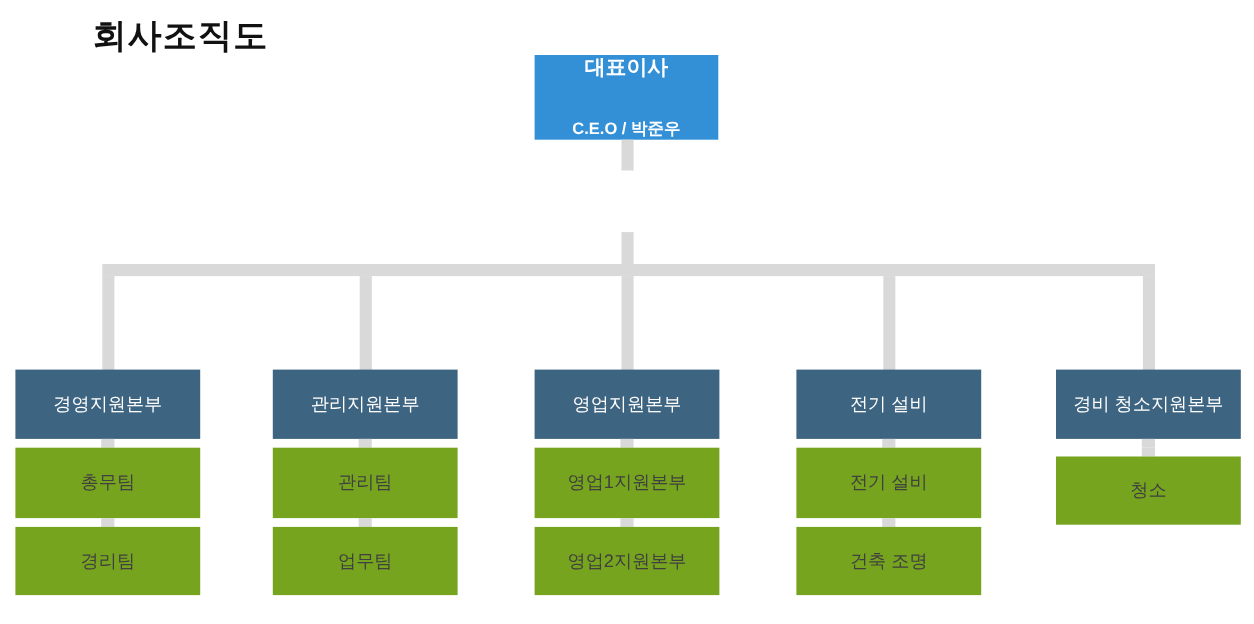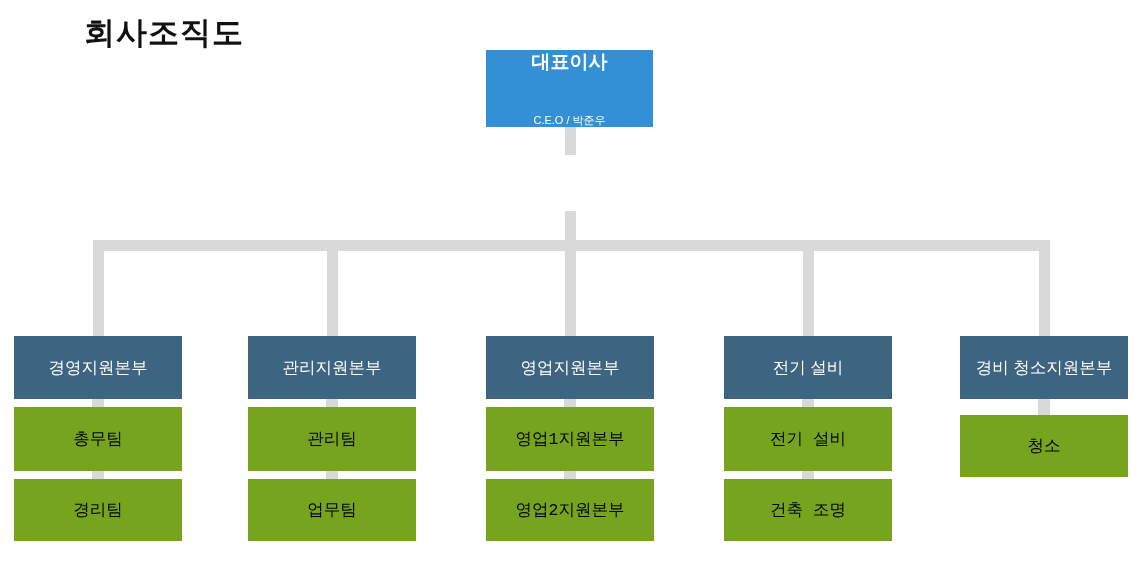--- a/index.html
+++ b/index.html
@@ -38,22 +38,22 @@
     left: 486px; top: 50px;
     width: 167px; height: 77px;
     background: #3390d6;
   }
   .ceo-title {
     font-size: 19px;
     font-weight: 700;
     line-height: 1.25;
   }
   .ceo-subtitle {
-    font-size: 11px;
-    font-weight: 400;
+    font-size: 15px;
+    font-weight: 700;
     line-height: 1.3;
   }
   .gm-box {
     left: 486px; top: 155px;
     width: 167px; height: 56px;
     background: #33afd6;
   }
   .gm-label {
     font-size: 14.5px;
     font-weight: 700;
@@ -97,24 +97,23 @@
     font-size: 16.5px;
     font-weight: 400;
   }
   .team-box {
     width: 100%;
     height: 64px;
     background: #76a41e;
     display: flex;
     align-items: center;
     justify-content: center;
-    color: #000000;
+    color: #404040;
     font-size: 16.5px;
     font-weight: 400;
-    font-family: Liberation Mono, monospace;
   }
   .team-box.last { height: 62px; }
   .conn-stack {
     width: 12px;
     height: 8px;
     background: #d9d9d9;
   }
 </style>
 </head>
 <body>

